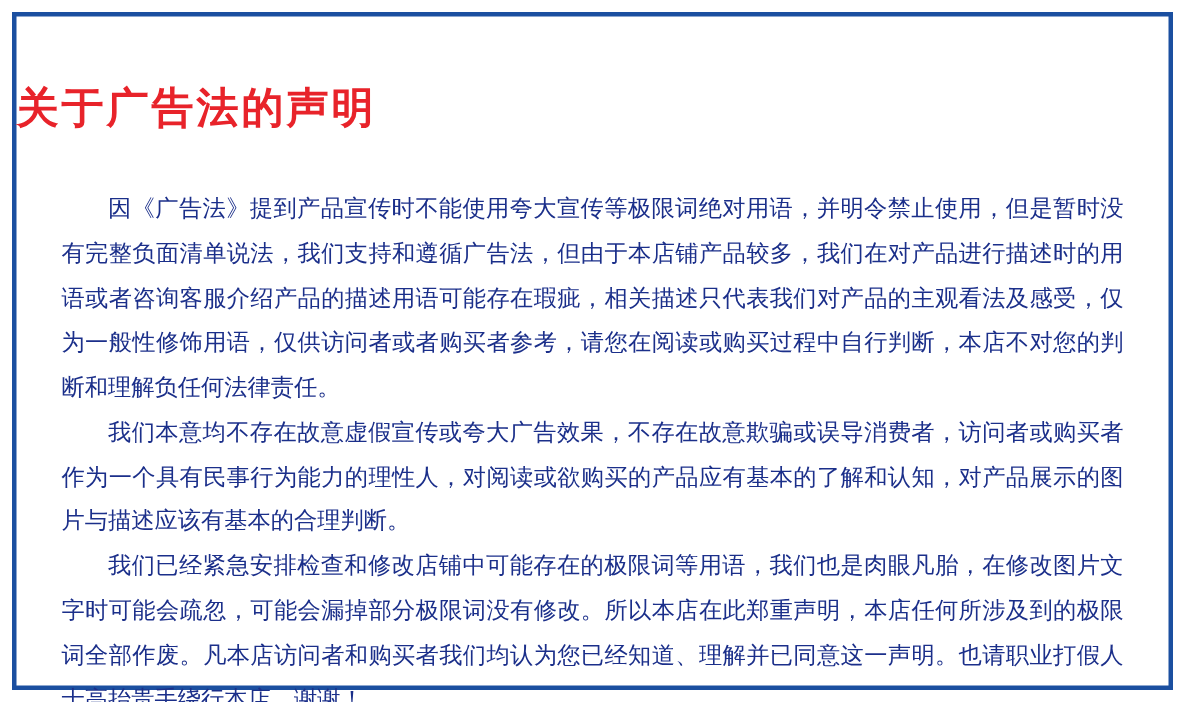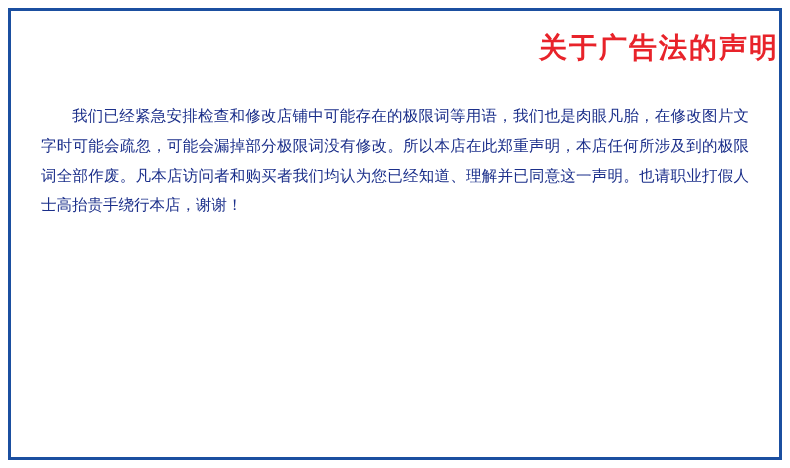--- a/index.html
+++ b/index.html
@@ -22,26 +22,26 @@
     position: absolute;
     left: 8px;
     top: 8px;
     right: 8px;
     bottom: 8px;
     border: 3px solid #1b4fa0;
     box-sizing: border-box;
     background: #ffffff;
   }
   .title {
-    text-align: right;
+    text-align: left;
     color: #e8232a;
     font-weight: bold;
     font-size: 28px;
     letter-spacing: 2px;
-    margin-top: 18px;
+    margin-top: 42px;
     margin-bottom: 0;
     font-family: "Liberation Sans", sans-serif;
   }
   .body-text {
     margin: 34px 30px 0 30px;
     color: #1b2f8a;
     font-size: 15.5px;
     line-height: 1.92;
     text-align: justify;
     text-justify: inter-ideograph;
@@ -55,16 +55,18 @@
     text-indent: 2em;
   }
 </style>
 </head>
 <body>
 
 <div class="page">
   <div class="frame">
     <h1 class="title">关于广告法的声明</h1>
     <div class="body-text">
+      <p class="indent">因《广告法》提到产品宣传时不能使用夸大宣传等极限词绝对用语，并明令禁止使用，但是暂时没有完整负面清单说法，我们支持和遵循广告法，但由于本店铺产品较多，我们在对产品进行描述时的用语或者咨询客服介绍产品的描述用语可能存在瑕疵，相关描述只代表我们对产品的主观看法及感受，仅为一般性修饰用语，仅供访问者或者购买者参考，请您在阅读或购买过程中自行判断，本店不对您的判断和理解负任何法律责任。</p>
+      <p class="indent">我们本意均不存在故意虚假宣传或夸大广告效果，不存在故意欺骗或误导消费者，访问者或购买者作为一个具有民事行为能力的理性人，对阅读或欲购买的产品应有基本的了解和认知，对产品展示的图片与描述应该有基本的合理判断。</p>
       <p class="indent">我们已经紧急安排检查和修改店铺中可能存在的极限词等用语，我们也是肉眼凡胎，在修改图片文字时可能会疏忽，可能会漏掉部分极限词没有修改。所以本店在此郑重声明，本店任何所涉及到的极限词全部作废。凡本店访问者和购买者我们均认为您已经知道、理解并已同意这一声明。也请职业打假人士高抬贵手绕行本店，谢谢！</p>
     </div>
   </div>
 </div>
 
 </body></html>

